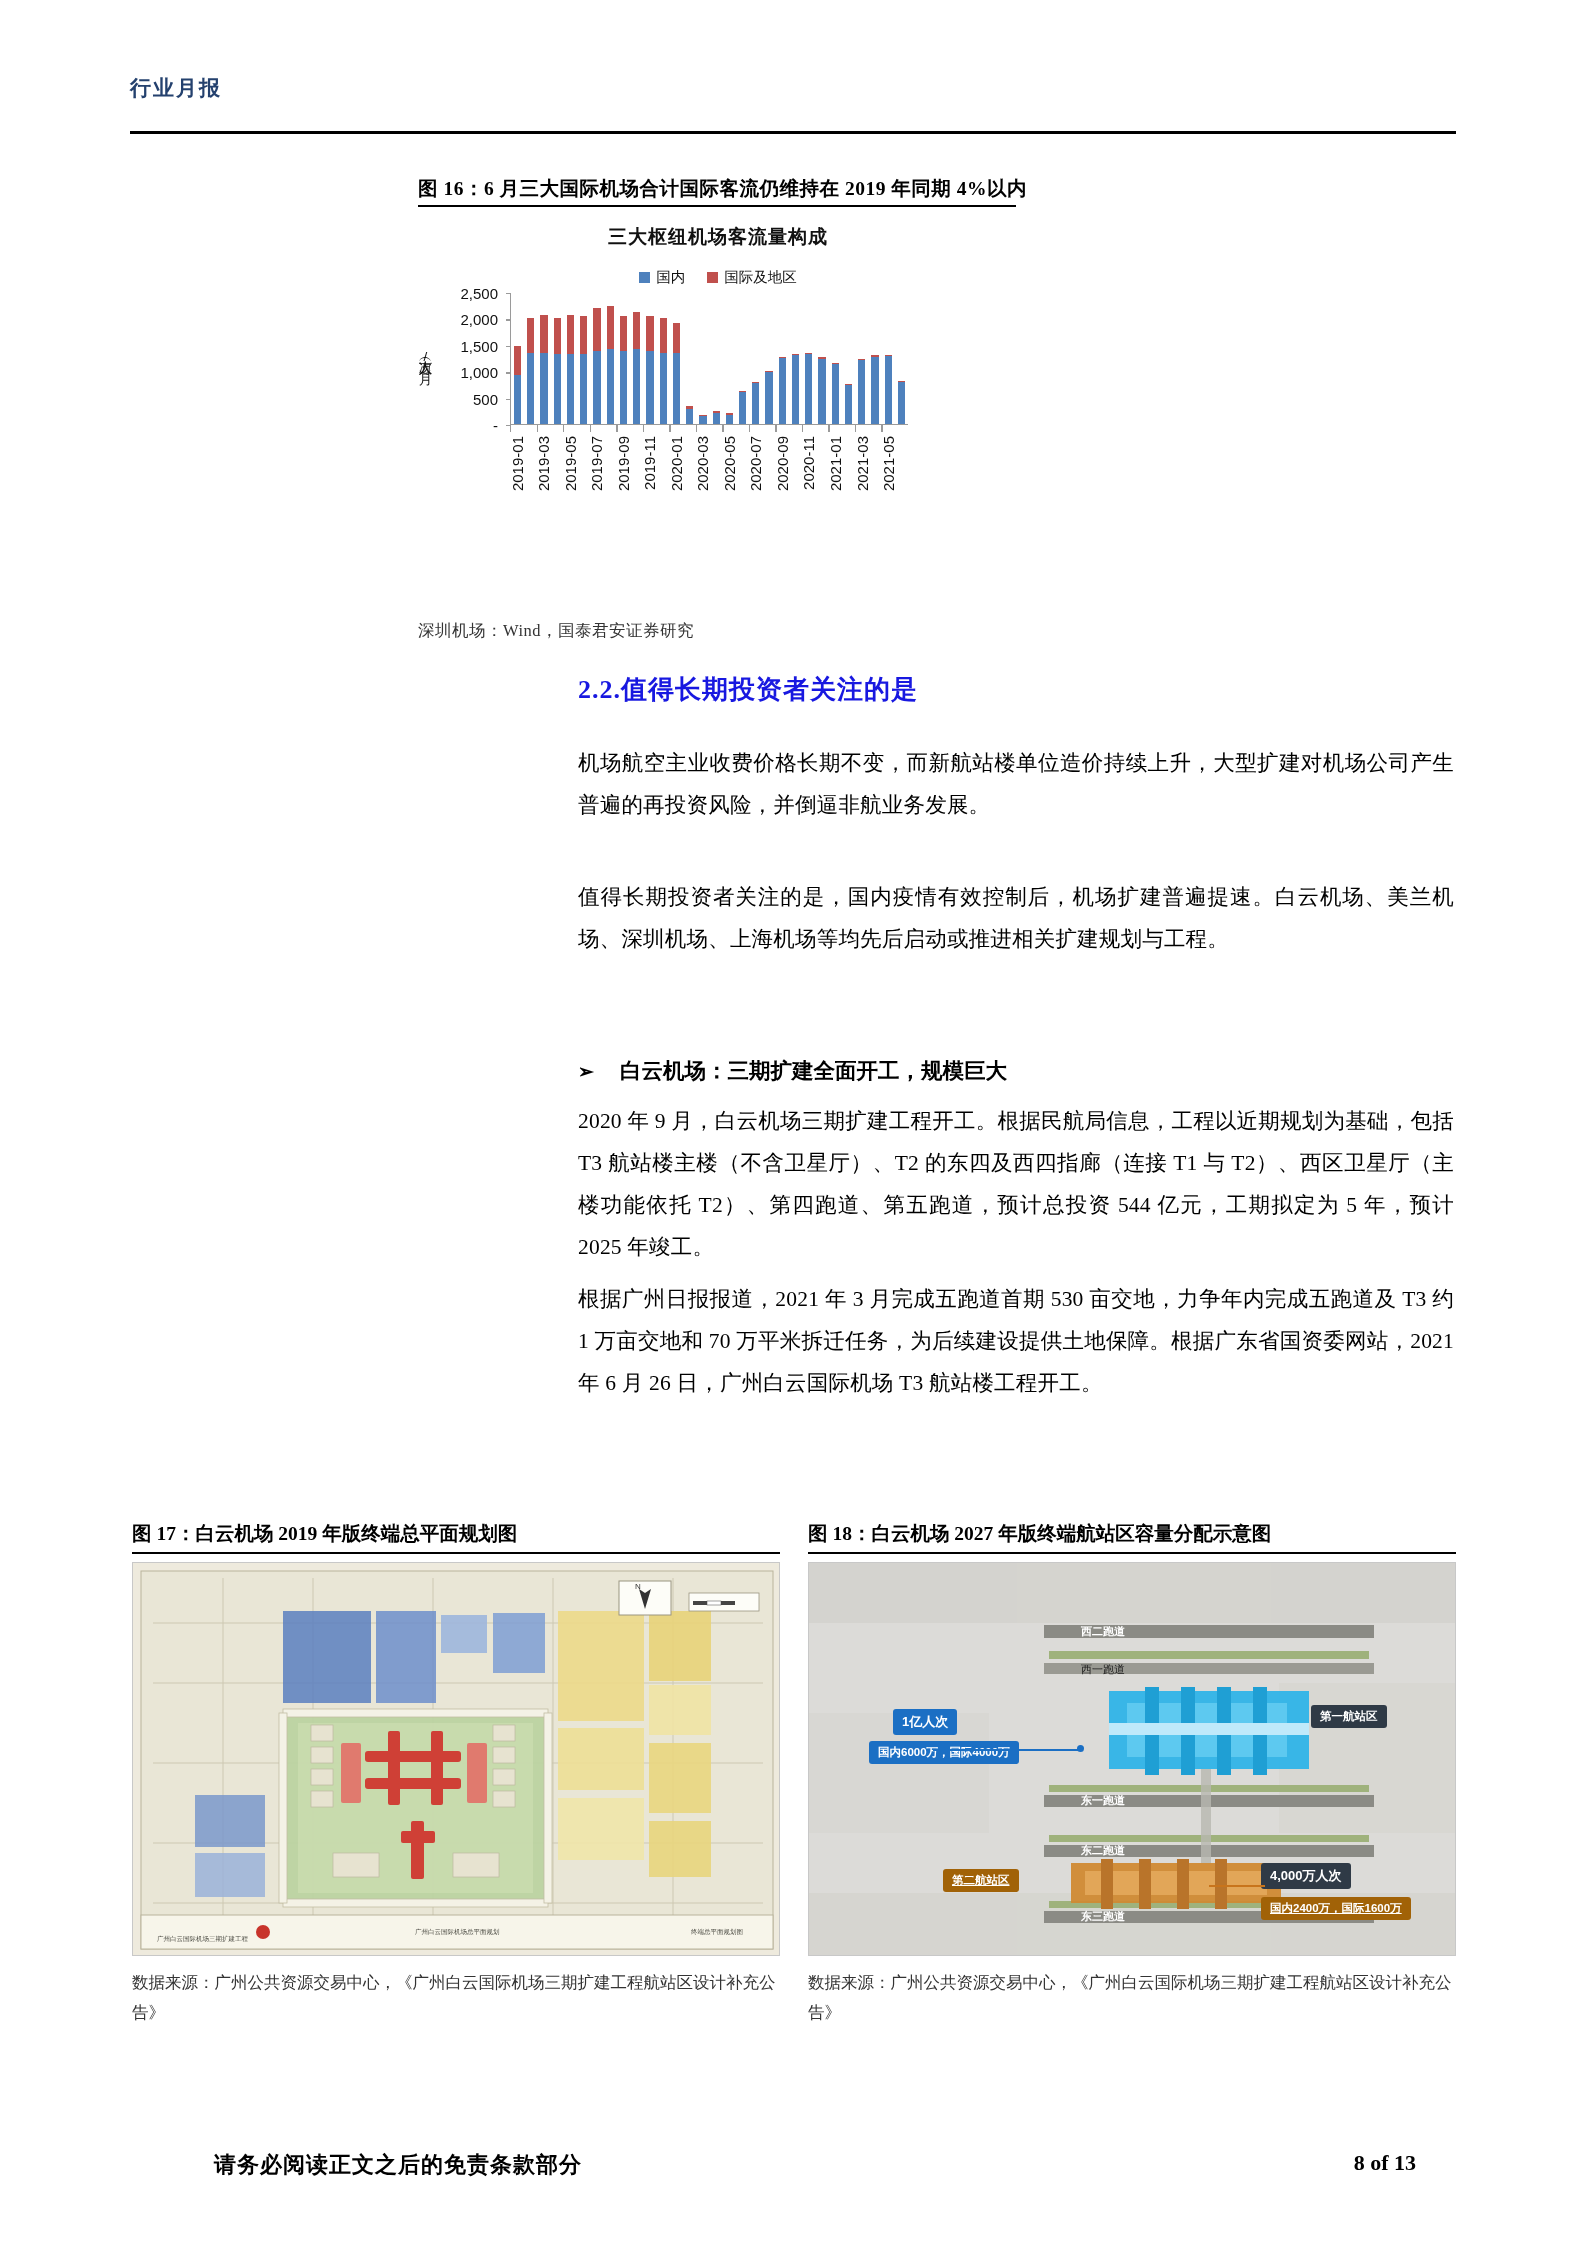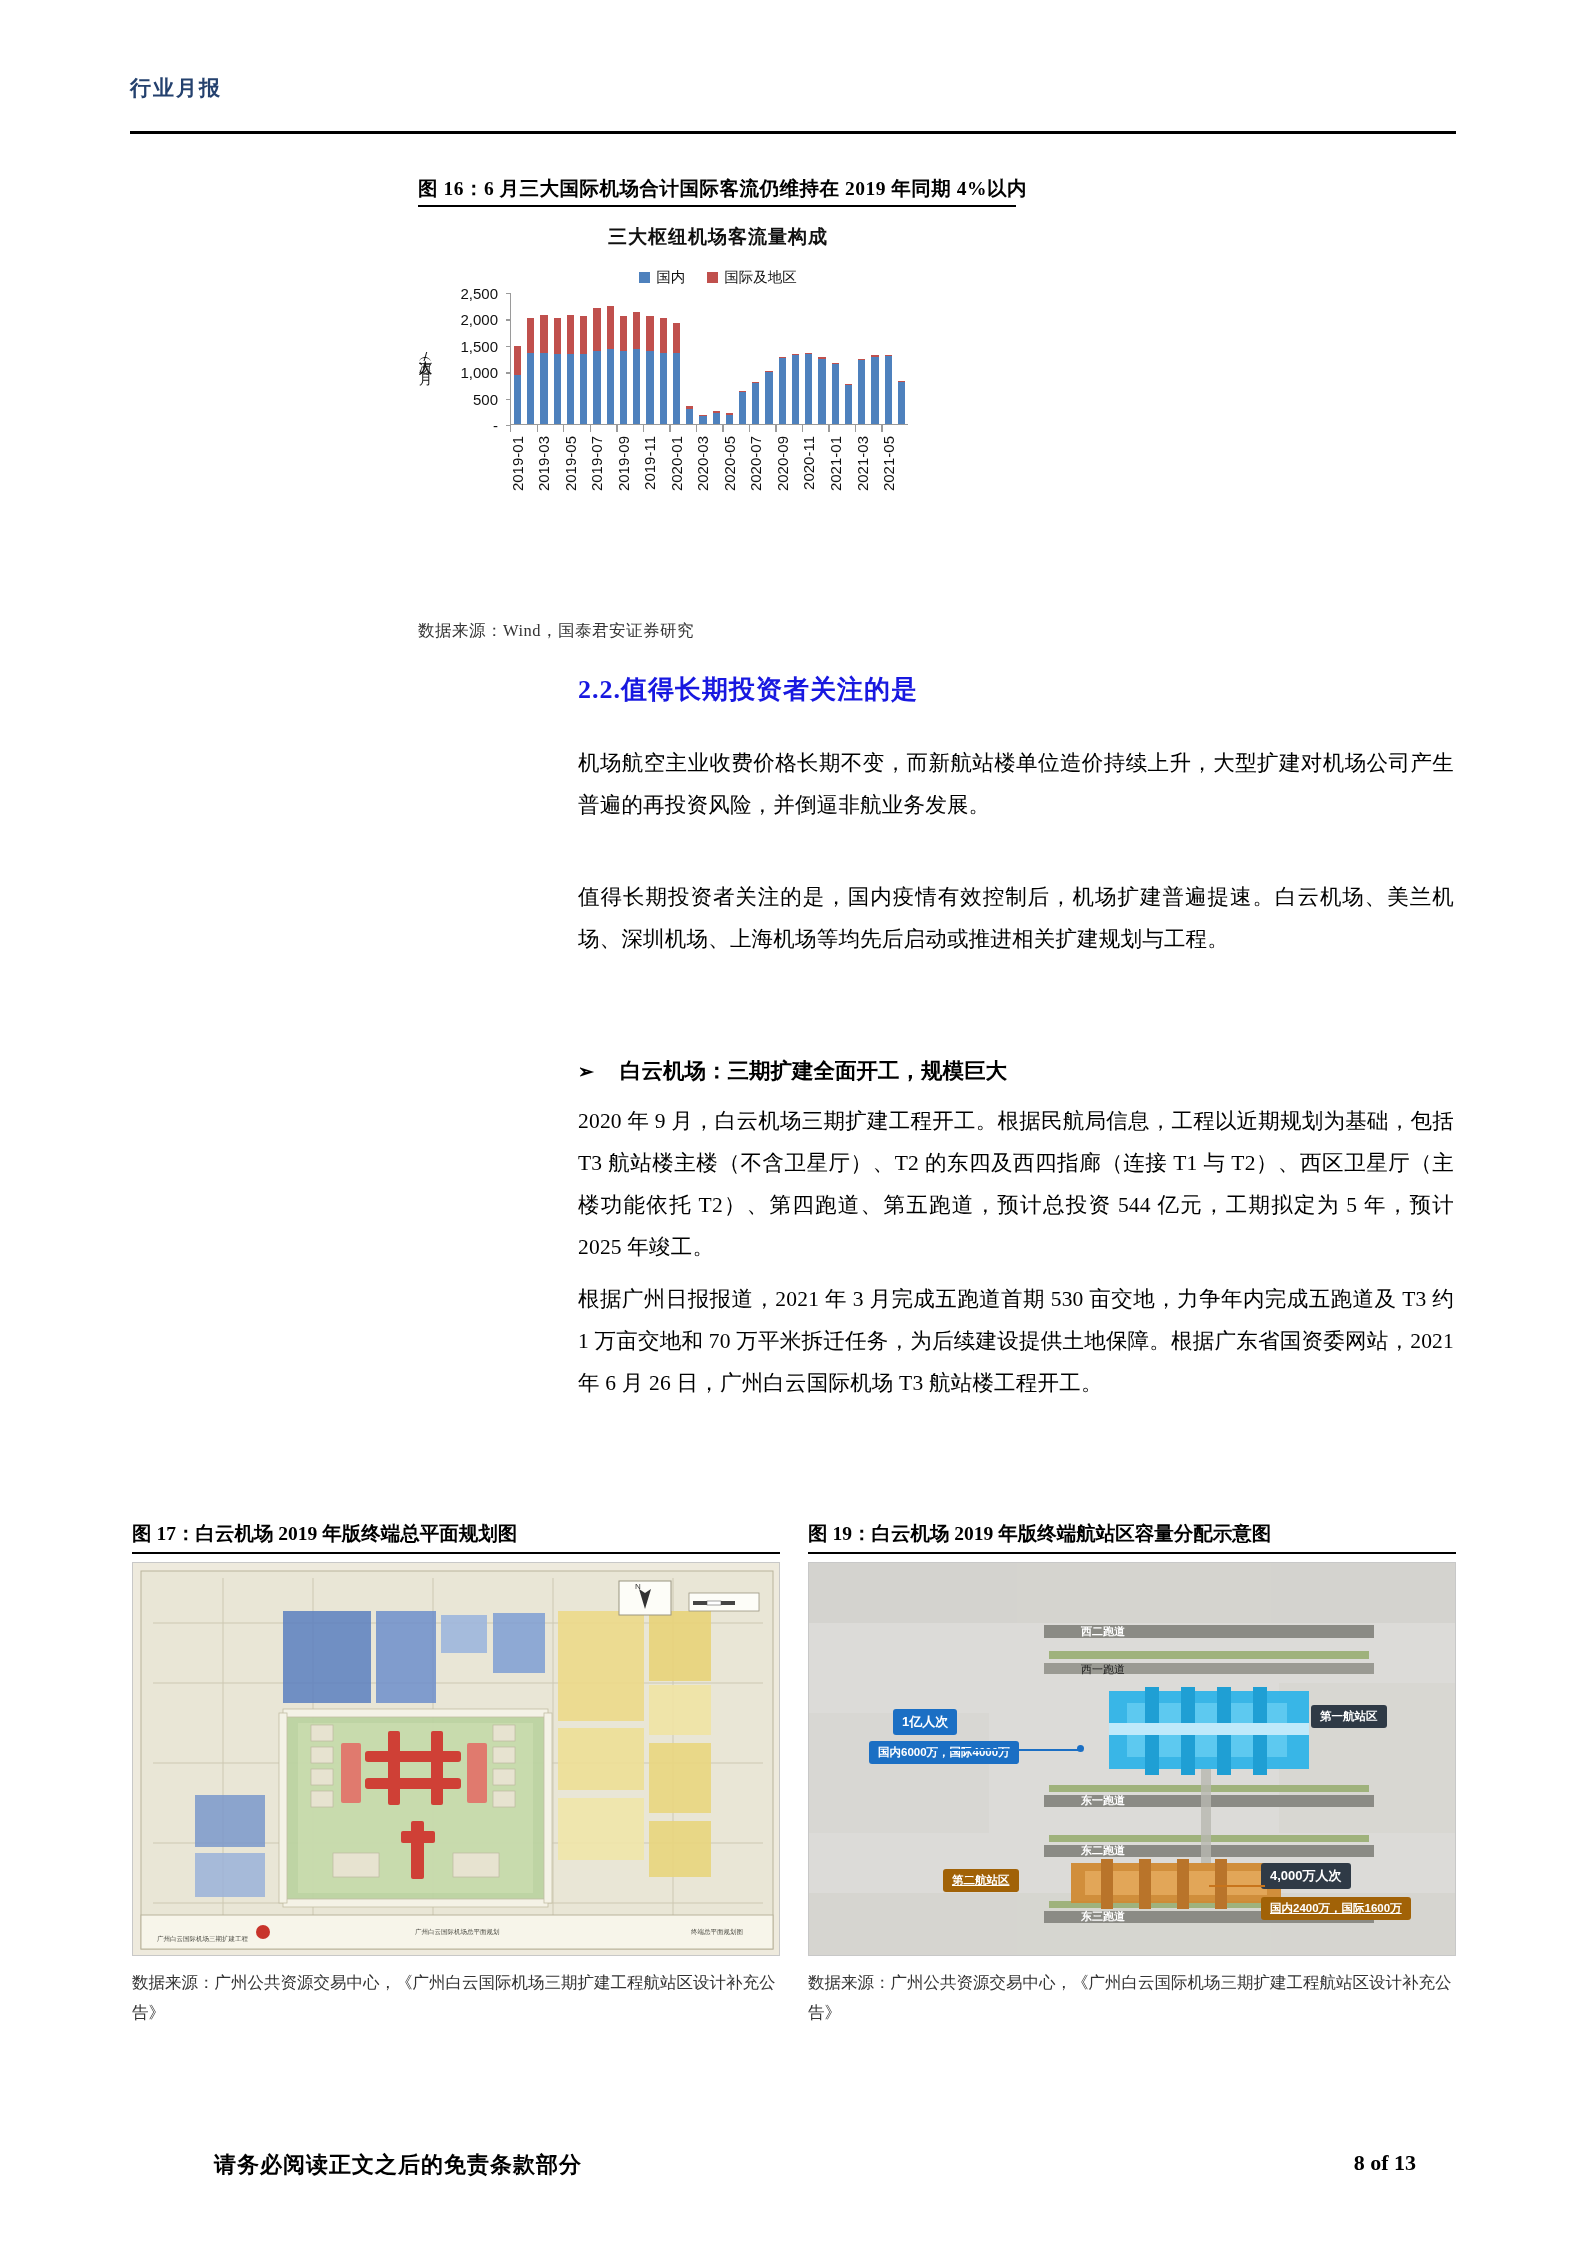--- a/index.html
+++ b/index.html
@@ -705,21 +705,21 @@
           </div>
           <div class="x-label-slot"></div>
           <div class="x-label-slot">
             <div class="x-label"><span class="x-label-inner">2021-05</span></div>
           </div>
           <div class="x-label-slot"></div>
         </div>
     </div>
   </div>
 
-  <div class="fig16-source">数据来源：Wind，国泰君安证券研究</div>
+  <div class="fig16-source">深圳机场：Wind，国泰君安证券研究</div>
 
   <div class="sec-head">
     <span class="num">2.2.</span><span>值得长期投资者关注的是</span>
   </div>
 
   <div class="body-col p1">机场航空主业收费价格长期不变，而新航站楼单位造价持续上升，大型扩建对机场公司产生普遍的再投资风险，并倒逼非航业务发展。</div>
   <div class="body-col p2">值得长期投资者关注的是，国内疫情有效控制后，机场扩建普遍提速。白云机场、美兰机场、深圳机场、上海机场等均先后启动或推进相关扩建规划与工程。</div>
 
   <div class="bullet-head">
     <span class="bullet-arrow">➢</span>
@@ -828,21 +828,21 @@
         <rect x="8" y="352" width="632" height="34" fill="#f7f5ea" stroke="#b9b49c" stroke-width="1"></rect>
         <circle cx="130" cy="369" r="7" fill="#c8342b"></circle>
       </svg>
       <div style="position:absolute;left:24px;bottom:12px;font-family:'Liberation Sans',sans-serif;font-size:6.5px;color:#4a4a42;line-height:8px;">广州白云国际机场三期扩建工程</div>
       <div style="position:absolute;left:282px;bottom:18px;font-family:'Liberation Sans',sans-serif;font-size:6.5px;color:#4a4a42;">广州白云国际机场总平面规划</div>
       <div style="position:absolute;right:36px;bottom:18px;font-family:'Liberation Sans',sans-serif;font-size:6.5px;color:#4a4a42;">终端总平面规划图</div>
     </div>
   </div>
   <div class="fig-source fig17-source">数据来源：广州公共资源交易中心，《广州白云国际机场三期扩建工程航站区设计补充公告》</div>
 
-  <div class="fig18-caption">图 19：白云机场 2019 年版终端航站区容量分配示意图</div>
+  <div class="fig18-caption">图 18：白云机场 2027 年版终端航站区容量分配示意图</div>
   <div class="fig18-rule"></div>
   <div class="fig-box fig18-box">
     <div class="map18">
       <svg width="648" height="394" viewBox="0 0 648 394" style="position:absolute;inset:0;">
         <rect width="648" height="394" fill="#dcdbd8"></rect>
 
         <g opacity="0.55">
           <rect x="0" y="0" width="648" height="60" fill="#cfcec9"></rect>
           <rect x="0" y="330" width="648" height="64" fill="#d2d1cb"></rect>
           <rect x="0" y="150" width="180" height="120" fill="#d6d5cf"></rect>

